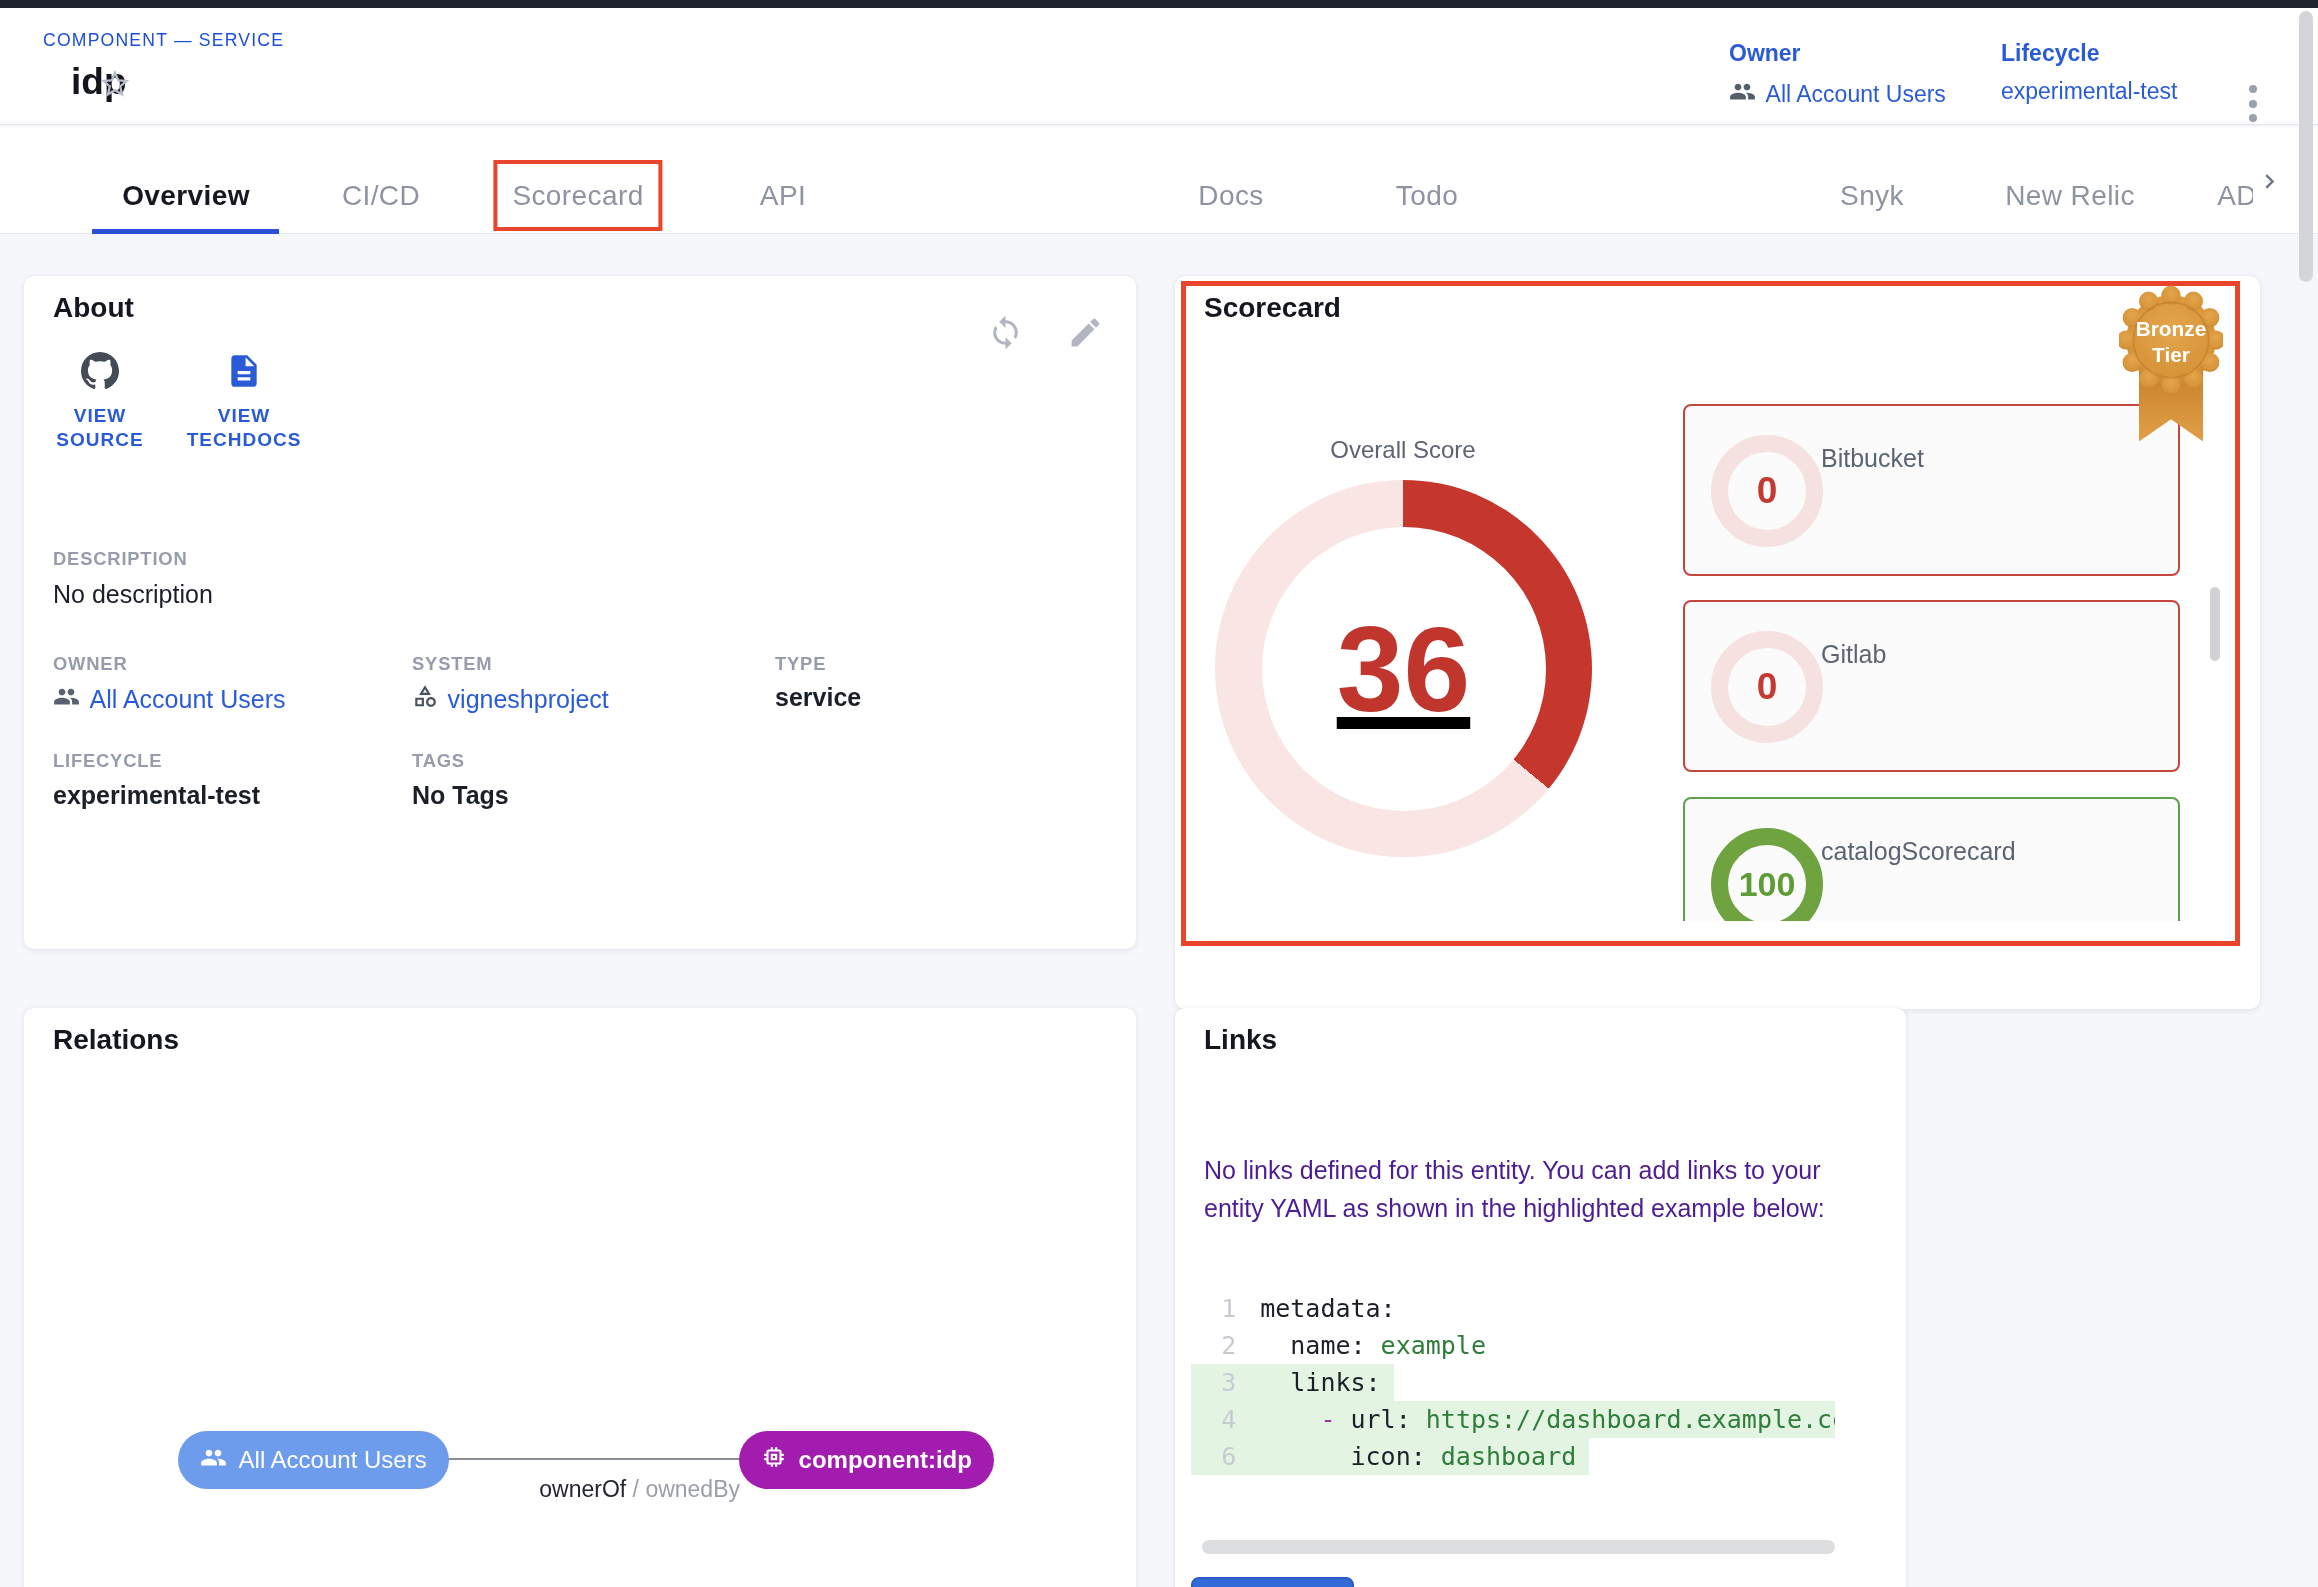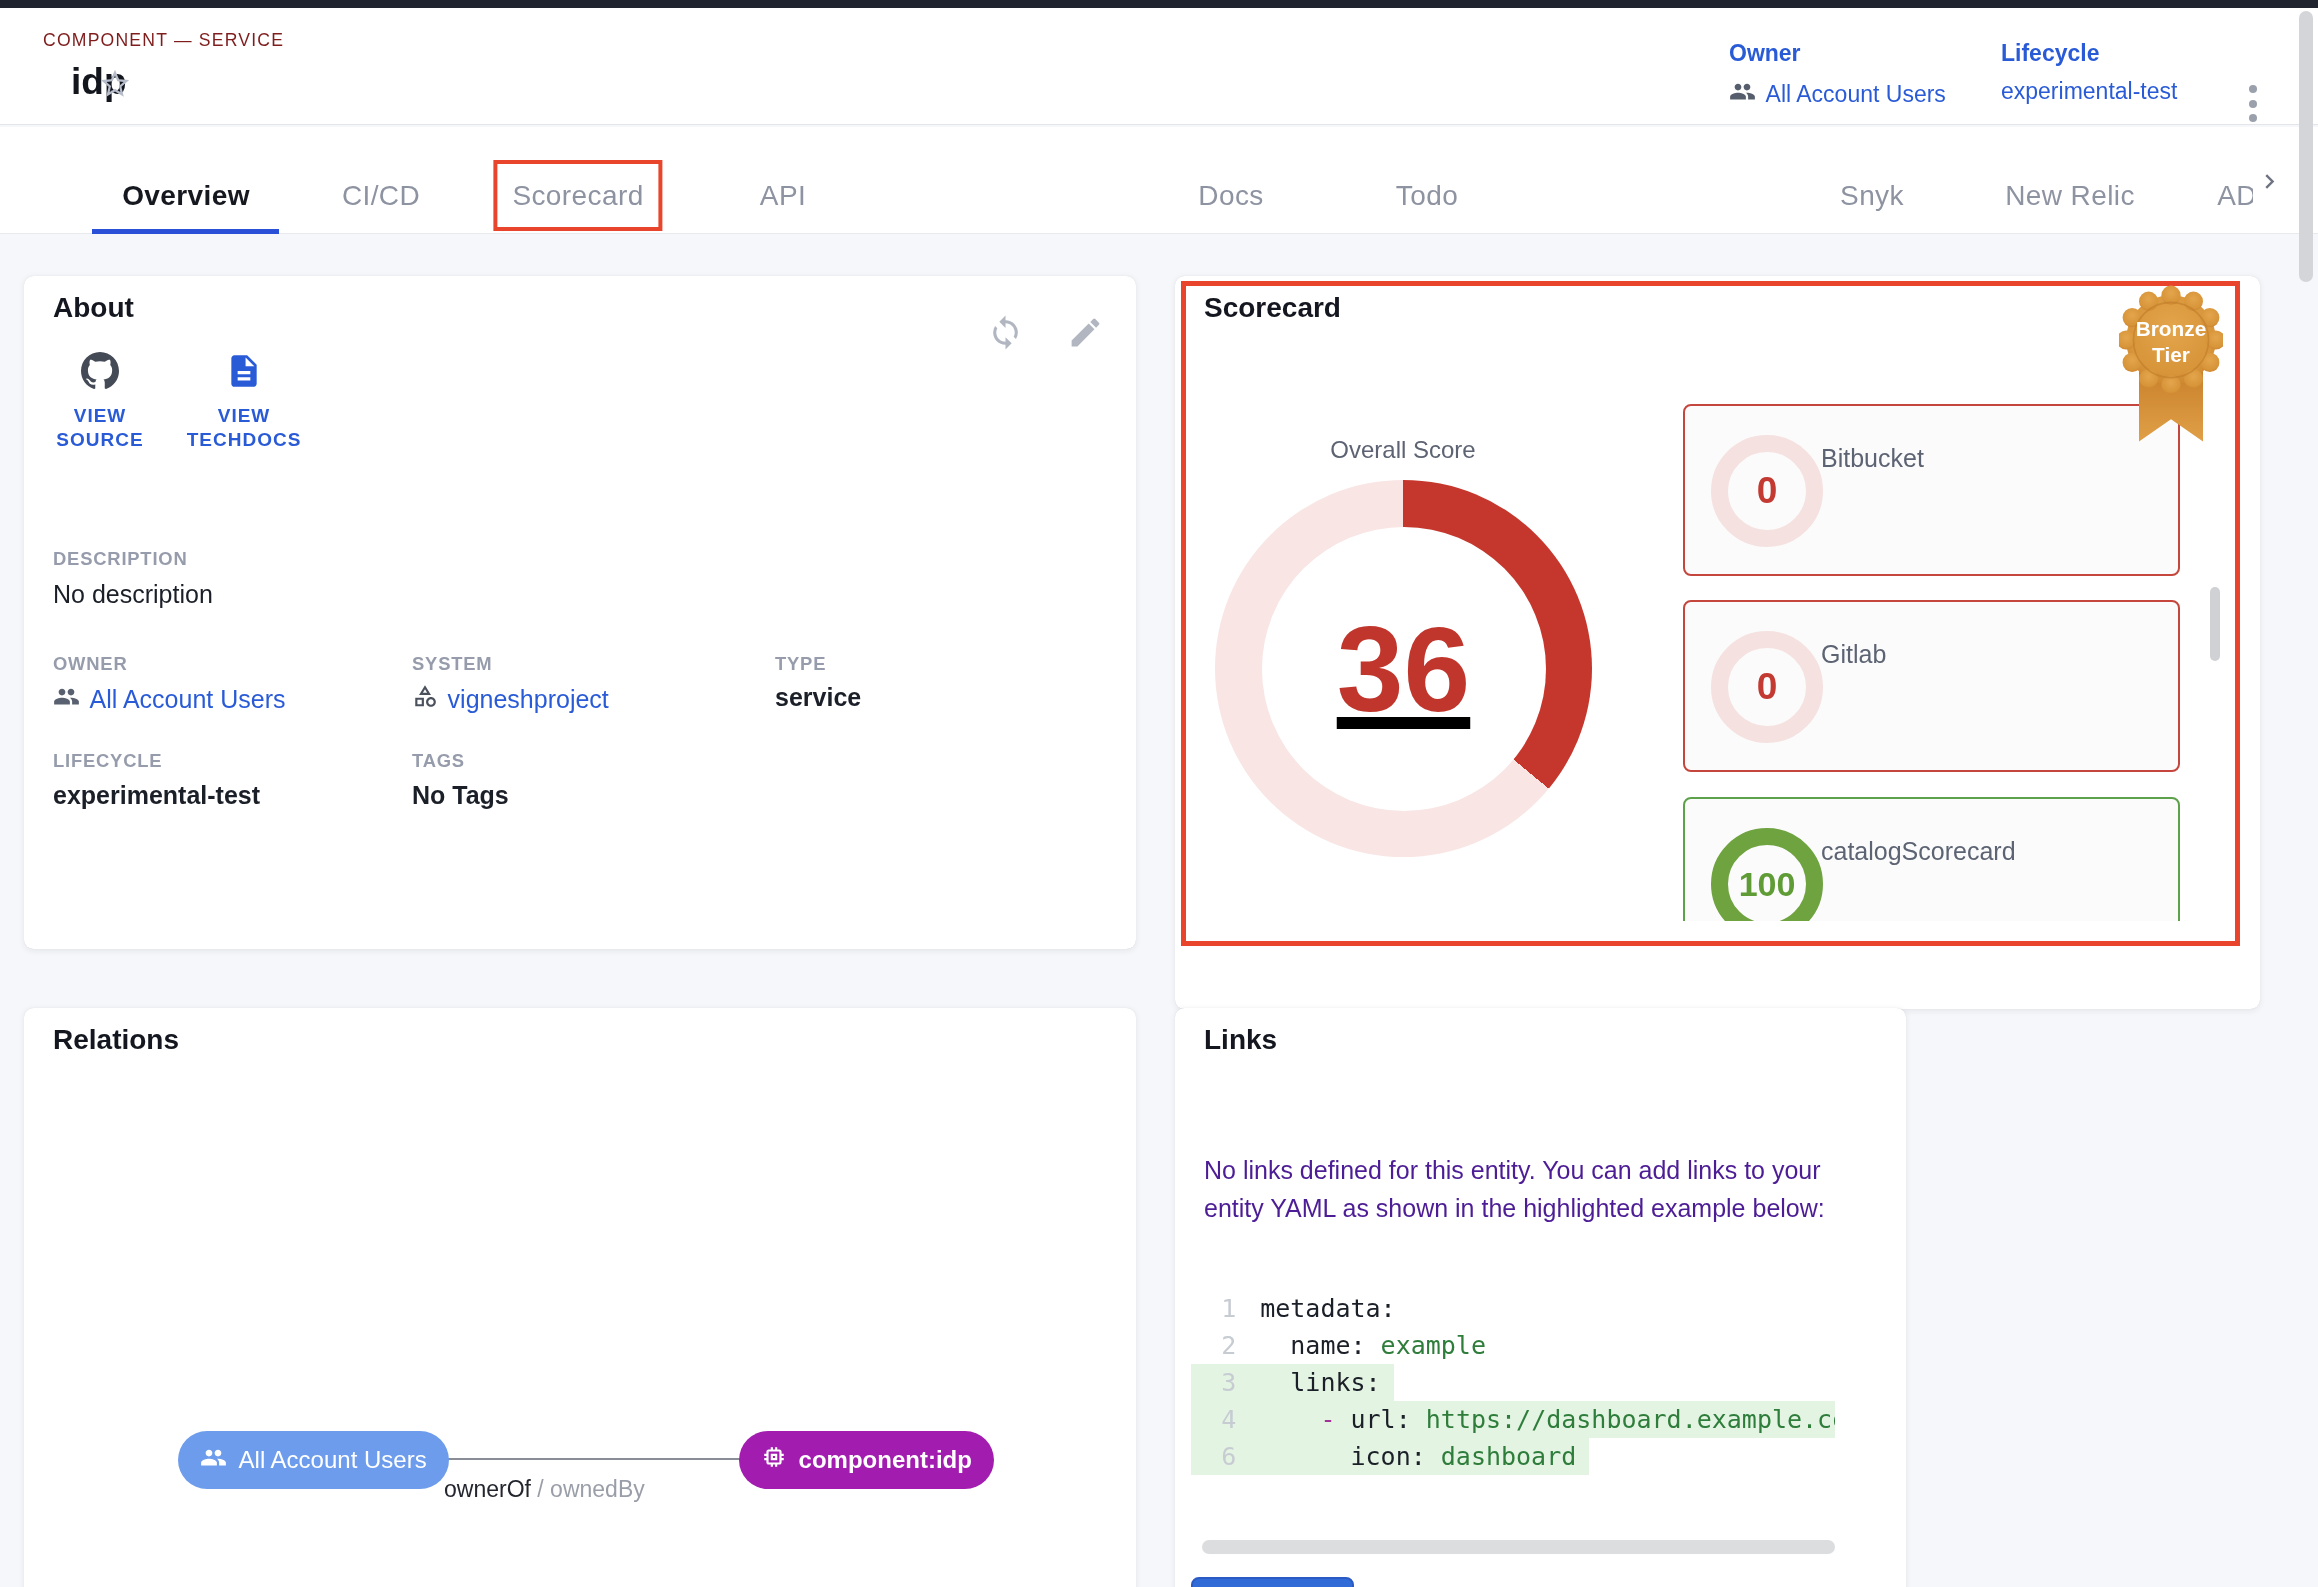--- a/index.html
+++ b/index.html
@@ -5,21 +5,21 @@
   * { margin:0; padding:0; box-sizing:border-box; }
   html,body { width:2319px; height:1588px; overflow:hidden;
     font-family:"Liberation Sans", sans-serif; background:#f6f7fa; }
   .page { position:relative; width:2319px; height:1588px; }
 
   .topbar { position:absolute; left:0; top:0; width:100%; height:8px; background:#20242f; }
 
   .header { position:absolute; left:0; top:8px; width:100%; height:117px; background:#fff;
     border-bottom:1.6px solid #e3e5e9; }
   .eyebrow { position:absolute; left:43px; top:22.4px; font-size:17.6px; font-weight:500;
-    letter-spacing:1.2px; color:#7f1d1d; }
+    letter-spacing:1.2px; color:#1d4ed8; }
   .entity-title { position:absolute; left:43px; top:53px; font-size:37px; font-weight:700; color:#13161d;margin-left:28px; }
   .star-btn { position:absolute; left:98px; top:59px; width:34px; height:34px; color:#b6bcc9; cursor:pointer; }
   .hdr-block { position:absolute; top:32px; }
   .hdr-label { font-size:23px; font-weight:600; color:#2a5bd7; margin-bottom:11.2px; }
   .hdr-value { display:flex; align-items:center; gap:9.6px; font-size:23px; color:#2a5bd7; }
   .kebab { position:absolute; left:2242px; top:71px; width:22.4px; cursor:pointer; }
   .kebab i { display:block; width:8px; height:8px; border-radius:50%; background:#9aa0ac; margin:6.4px auto; }
 
   .tabbar { position:absolute; left:0; top:127px; width:100%; height:107px; background:#fff;
     border-bottom:0.8px solid #e8eaee; }
@@ -72,21 +72,21 @@
   .inner-scrollbar { position:absolute; left:1035px; top:311px; width:10.4px; height:74px;
     border-radius:5.6px; background:#cfd1d4; cursor:pointer; }
 
   
   .relations-card { left:24px; top:1008px; width:1112px; height:594px; }
   .rel-edge { position:absolute; left:420px; top:450px; width:296px; height:2.4px; background:#888d96; }
   .rel-node { position:absolute; height:58px; border-radius:29px; display:flex; align-items:center;
     gap:11.2px; padding:0 22.4px; color:#fff; font-size:24px; cursor:pointer; white-space:nowrap; }
   .rel-node.user { left:154px; top:423px; background:#6d9cec; font-weight:500; }
   .rel-node.component { left:715px; top:423px; background:#a21caf; font-weight:600; }
-  .rel-edge-label { position:absolute; left:420px; top:468px; width:296px; text-align:left; font-size:23px; }
+  .rel-edge-label { position:absolute; left:420px; top:468px; width:296px; text-align:right; font-size:23px; }
   .rel-edge-label .fwd { color:#23262e; font-weight:500; }
   .rel-edge-label .sep, .rel-edge-label .rev { color:#9a9ea8; }
 
   
   .links-card { left:1175px; top:1008px; width:731px; height:609px; }
   .links-empty { position:absolute; left:29px; top:143px; width:657px; font-size:25px;
     line-height:38px; color:#4c1d95; }
   .codeblock { position:absolute; left:16px; top:282px; width:644px; overflow:hidden;
     font-family:"DejaVu Sans Mono", monospace; font-size:25px; }
   .code-line { white-space:pre; line-height:37px; height:37px; width:max-content; padding:0 13px 0 11.2px; }

